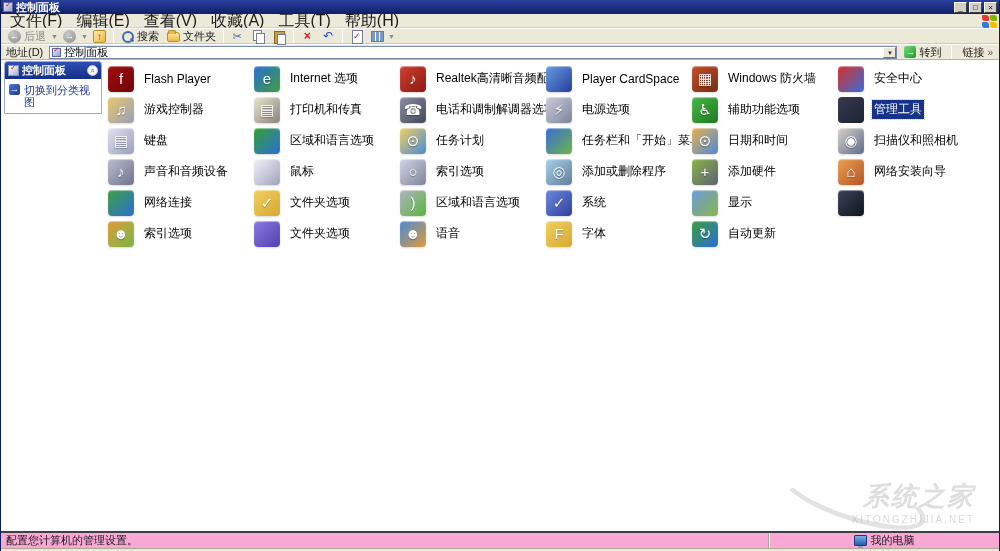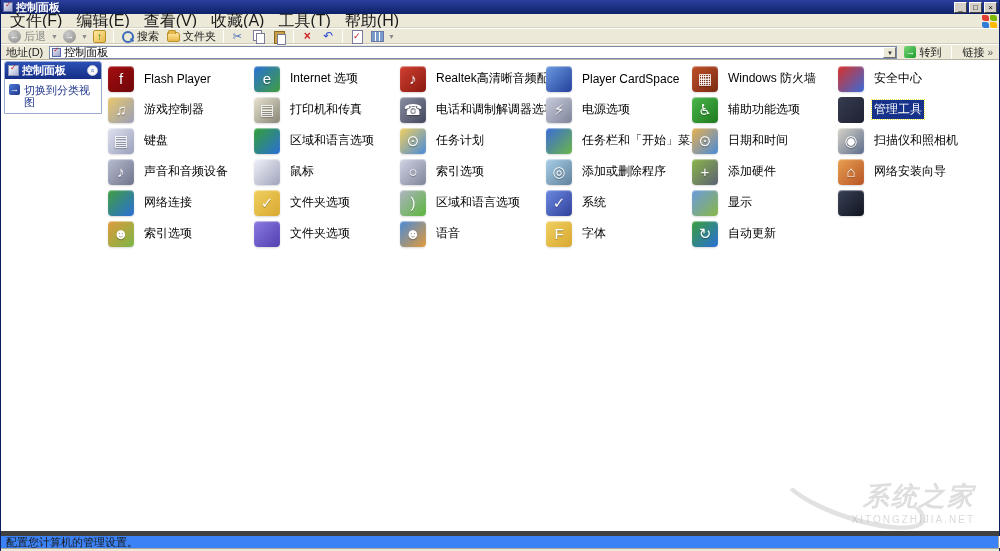--- a/index.html
+++ b/index.html
@@ -112,22 +112,22 @@
   .cp-col:last-child{ width:170px;}
   .cp-item { height:31px; display:flex; align-items:center; gap:8px; padding-left:2px; cursor:pointer;}
   .cp-icon { width:26px; height:26px; flex:none; border-radius:4px; color:#fff; font-size:15px;
     line-height:26px; text-align:center; text-shadow:0 1px 1px rgba(0,0,0,.35);
     box-shadow:inset 0 1px 1px rgba(255,255,255,.5), 0 1px 2px rgba(0,0,0,.15);}
   .cp-label { font-size:12px; color:#000; white-space:nowrap; padding:1px 2px;}
   .cp-item.selected .cp-label { background:#16328a; color:#fff; outline:1px dotted #e8e840;}
   .cp-item.selected .cp-icon { filter:brightness(.7) saturate(.7); box-shadow:inset 0 0 0 20px rgba(20,40,120,.35);}
 
   
-  .statusbar { position:absolute; left:0; right:0; bottom:3px; height:17px; background:#3b82f6;
-    border-top:5px solid #404040; display:flex; font-size:11px; color:#1a1a1a;margin-top:36px;}
+  .statusbar { position:absolute; left:0; right:0; bottom:3px; height:17px; background:#f9a8d4;
+    border-top:2px solid #404040; display:flex; font-size:11px; color:#1a1a1a;margin-top:36px;}
   .sb-left { flex:1; display:flex; align-items:center; padding-left:5px;
     border-right:1px solid #aca899; box-shadow:1px 0 0 #fff;}
   .sb-right { width:230px; display:flex; align-items:center; justify-content:center; gap:4px;}
   .sb-comp { width:13px; height:11px; background:linear-gradient(to bottom,#7ab0e8,#2a5ab0);
     border:1px solid #1a3a80; border-radius:1px; position:relative;}
   .sb-comp::after{ content:""; position:absolute; left:3px; bottom:-3px; width:5px; height:2px; background:#9aa0b0;}
   .frame-bottom{ position:absolute; left:0; right:0; bottom:0; height:3px; background:#ece9d8; border-top:1px solid #aca899;}
 
   
   .watermark { position:absolute; right:24px; bottom:6px; text-align:right; pointer-events:none; opacity:.55;}
@@ -409,16 +409,20 @@
 
     <div class="wm-swoosh"></div>
     <div class="watermark">
       <div class="wm-title">系统之家</div>
       <div class="wm-sub">XITONGZHIJIA.NET</div>
     </div>
   </div>
 
   <div class="statusbar">
     <div class="sb-left">配置您计算机的管理设置。</div>
+    <div class="sb-right">
+      <span class="sb-comp"></span>
+      <span>我的电脑</span>
+    </div>
   </div>
   <div class="frame-bottom"></div>
 
 </div>
 
 </body></html>

